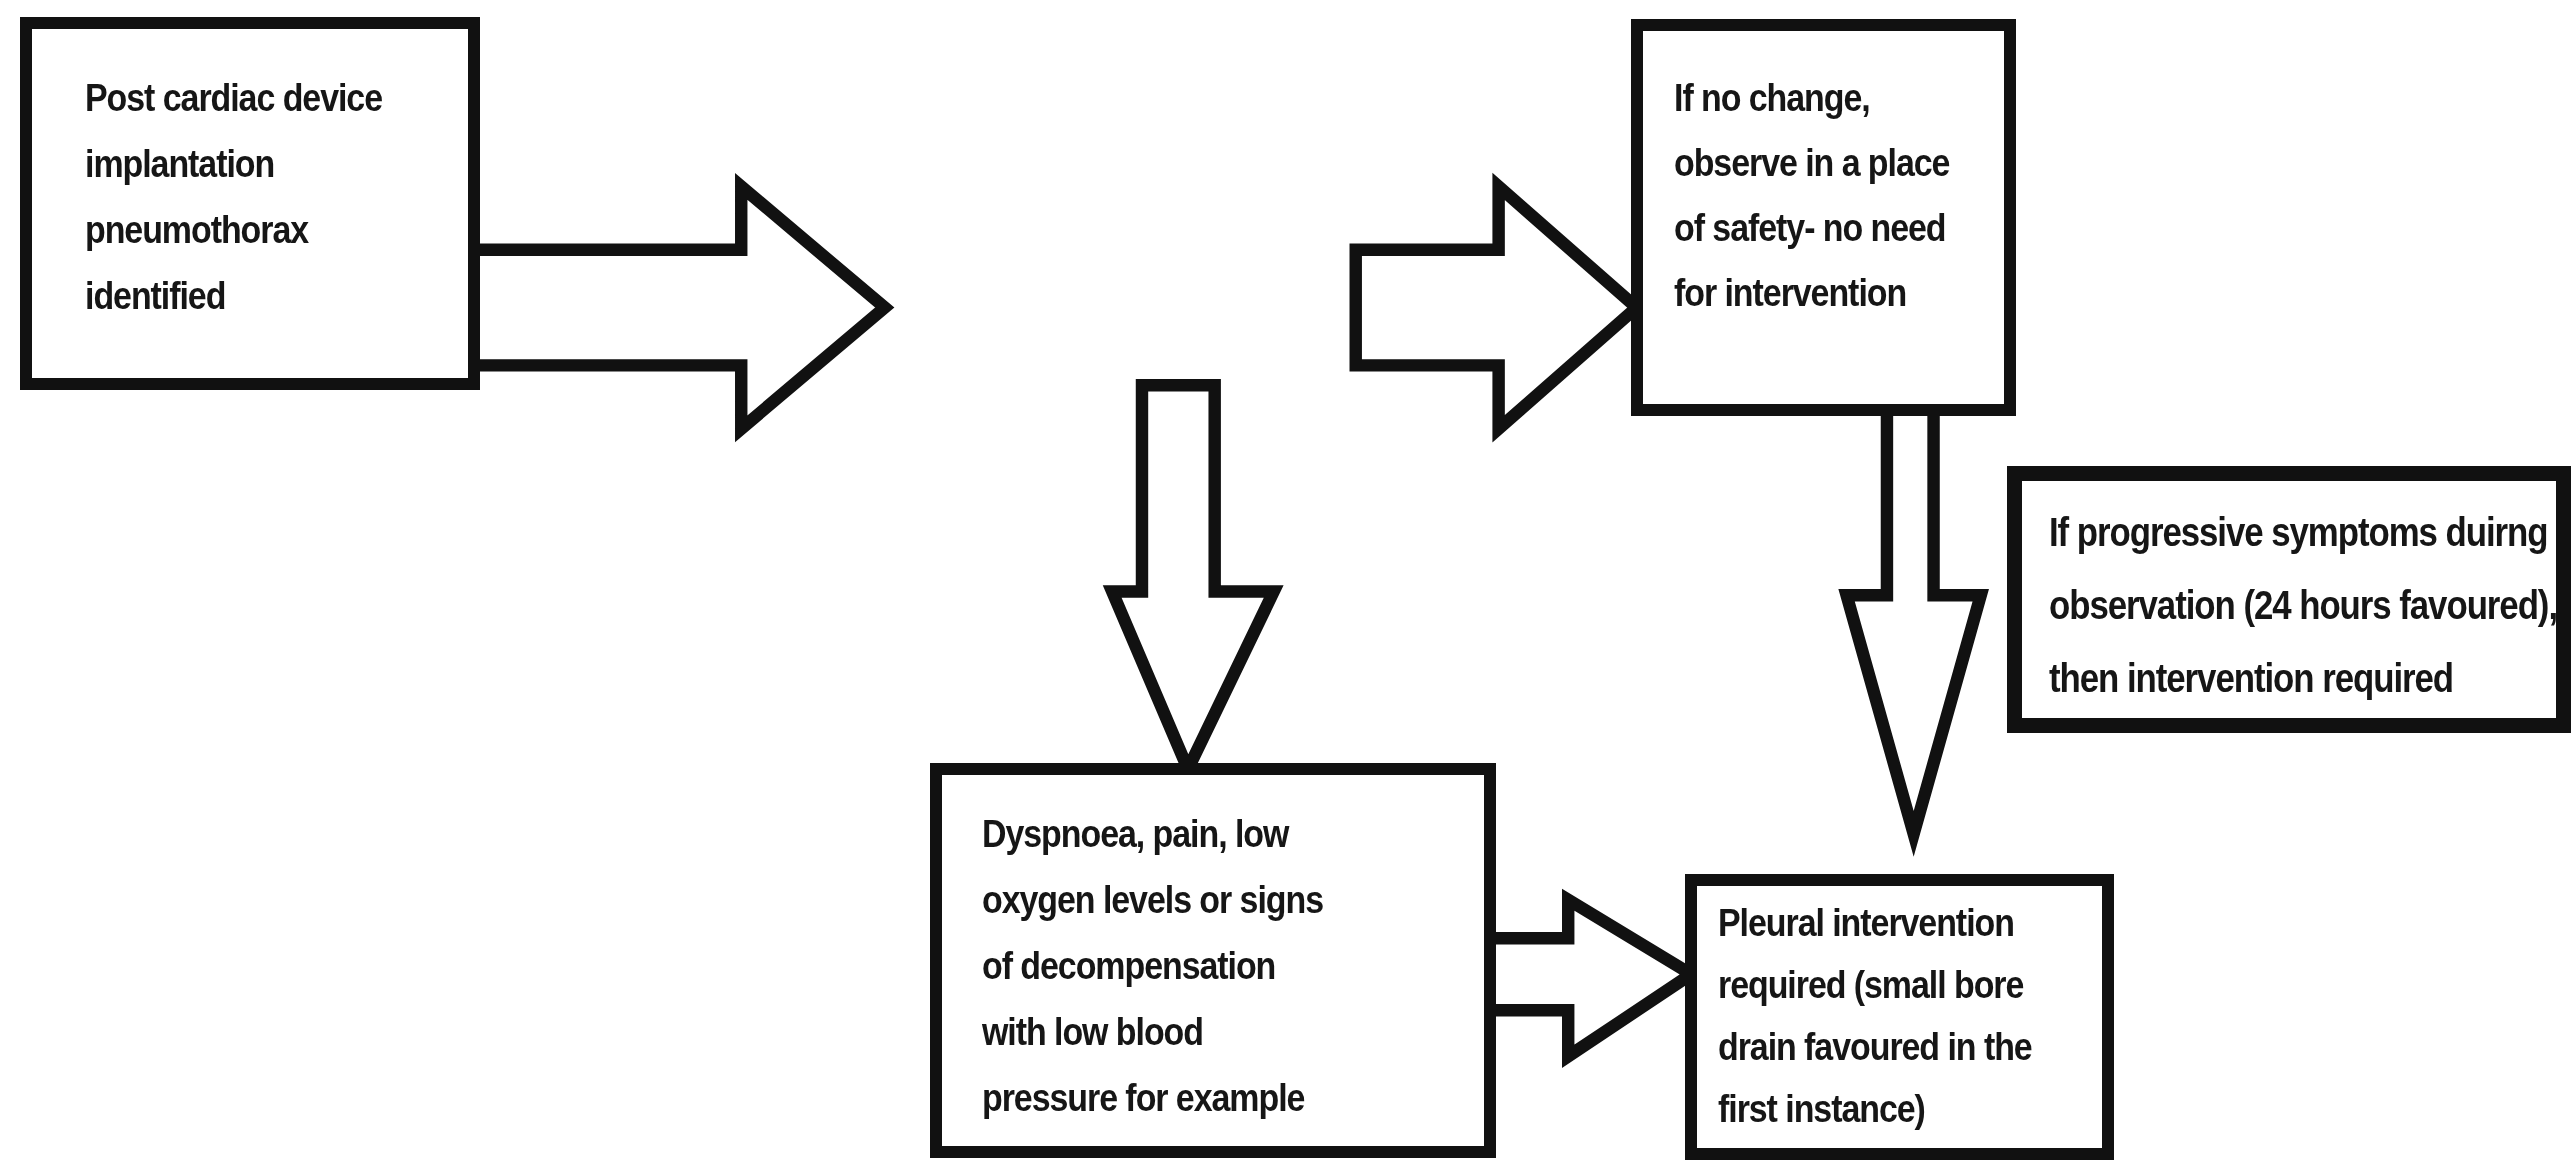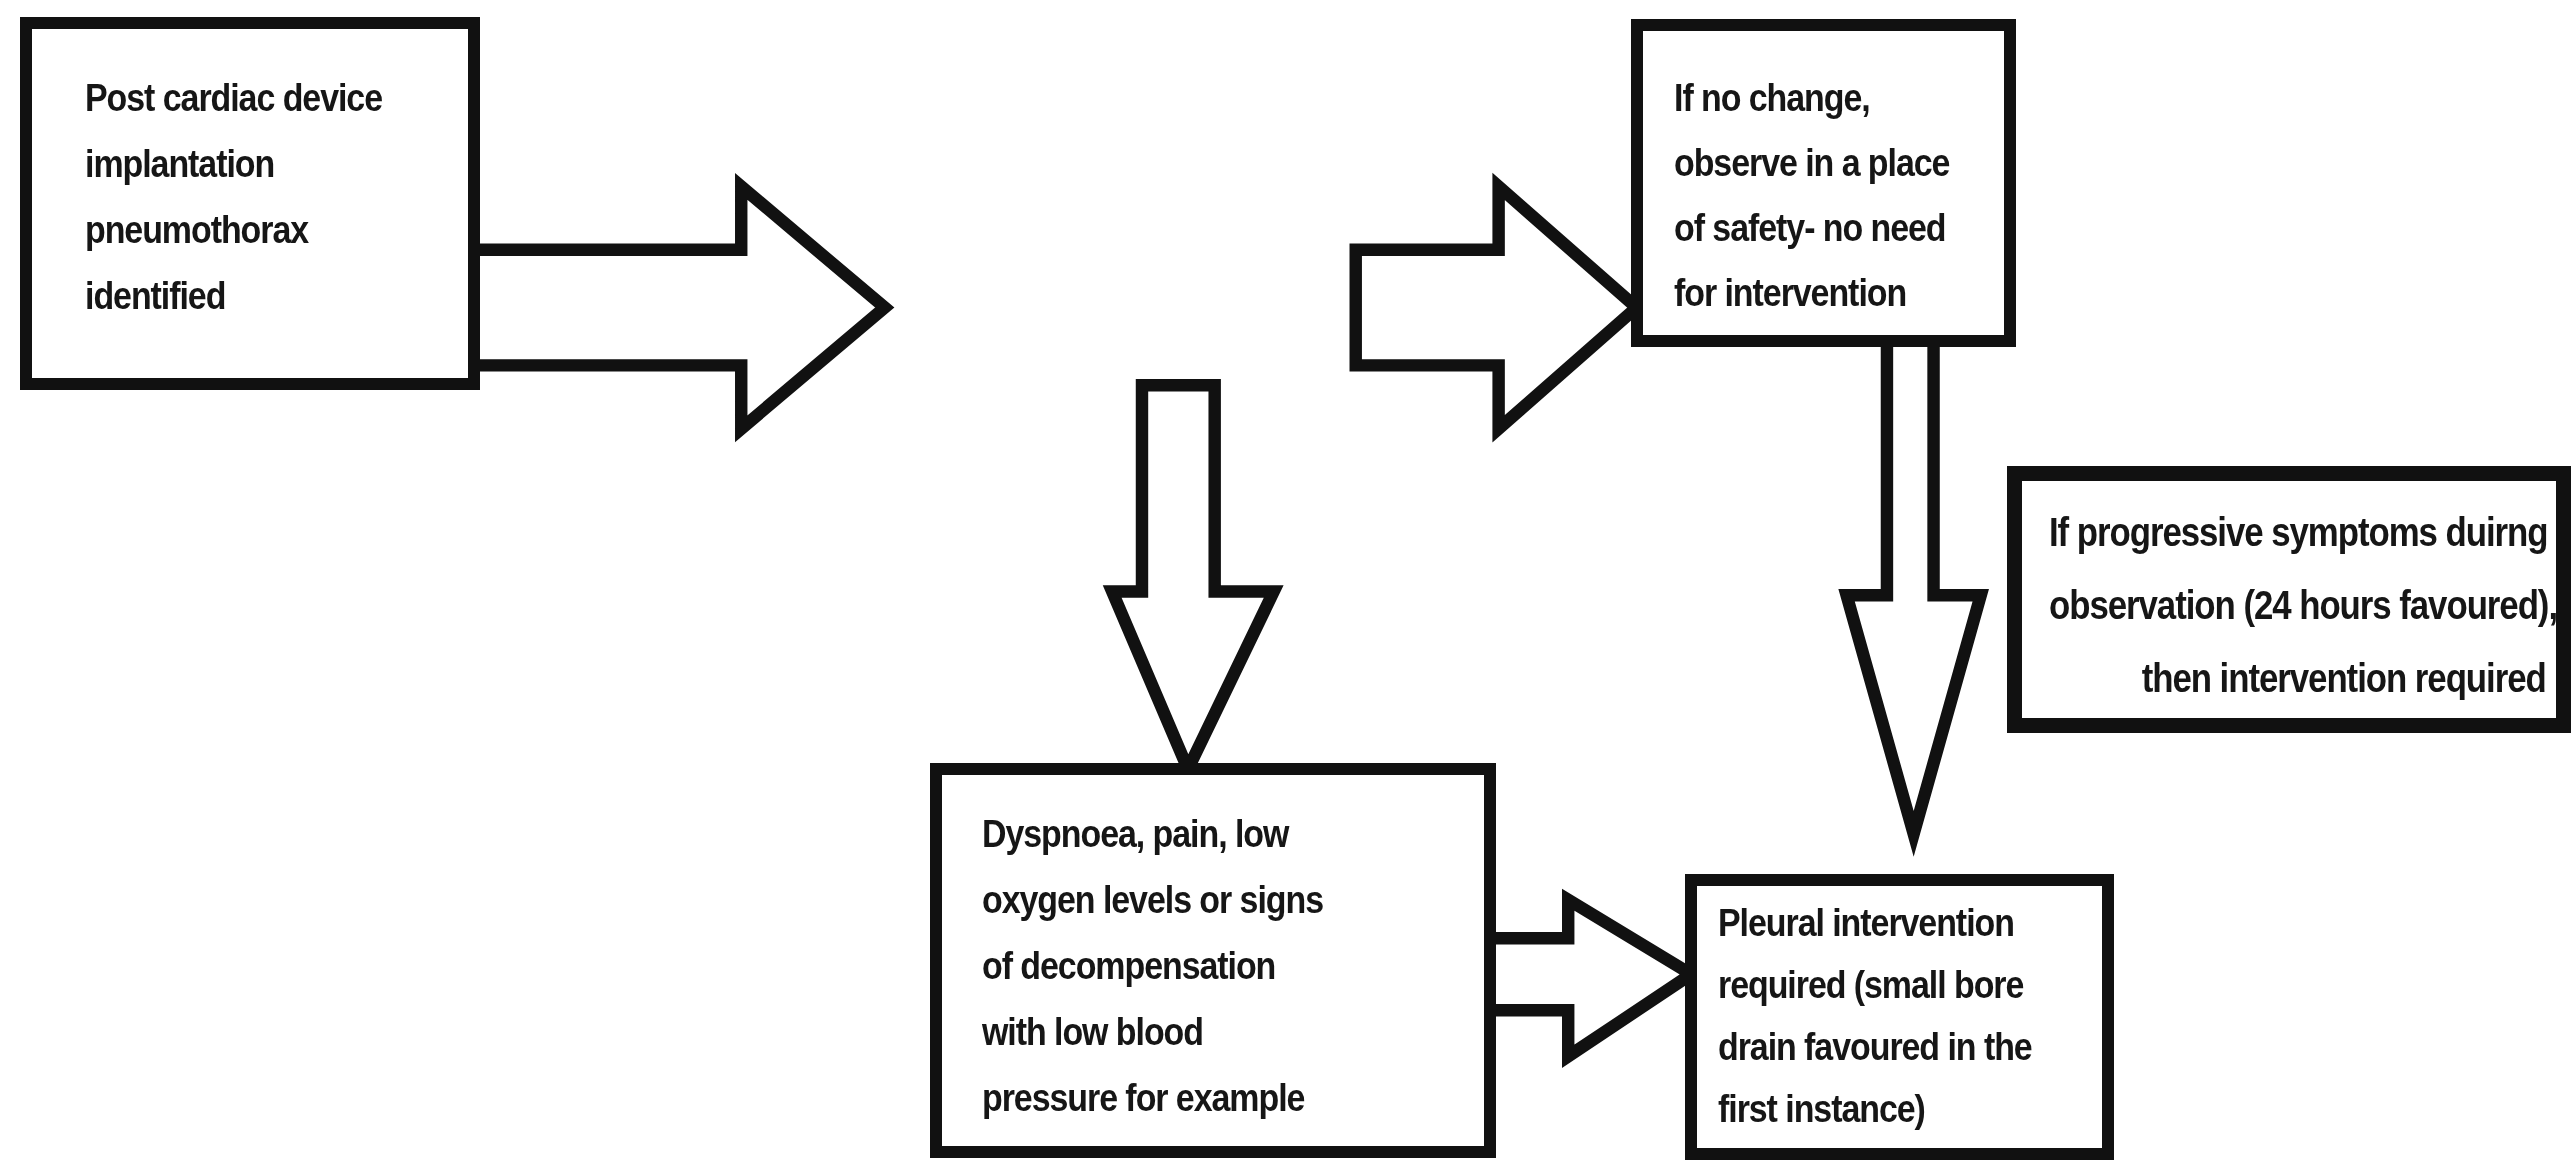--- a/index.html
+++ b/index.html
@@ -40,26 +40,26 @@
     line-height: 66px;
     letter-spacing: -1.2px;
     white-space: pre;
     transform: scaleX(0.87);
     transform-origin: 0 0;
     width: 114%;
   }
   
   .b1 { left: 20px;   top: 17.4px;   width: 460px; height: 373px; padding: 36px 10px 0 53px; }
   .b2 { left: 880px; top: 18.6px;   width: 482px; height: 373px; padding: 36px 6.2px 0 25px; }
-  .b3 { left: 1631px; top: 18.6px;   width: 385px; height: 328px; padding: 34px 6.2px 0 31px; }
+  .b3 { left: 1631px; top: 18.6px;   width: 385px; height: 397px; padding: 34px 6.2px 0 31px; }
   .b3 .txt { line-height: 65px; }
   .b4 { left: 930px; top: 763px; width: 566px; height: 395px; padding: 26px 6.2px 0 40px; }
   .b5 { left: 1685px; top: 874px; width: 429px; height: 286px; padding: 6.2px 6.2px 0 21px; }
   .b5 .txt { line-height: 62px; }
-  .b6 { left: 2007px; top: 466px;  width: 564px; height: 267px; padding: 15px 6.2px 0 27px; border-width: 15px; text-align: right; }
+  .b6 { left: 2007px; top: 466px;  width: 564px; height: 267px; padding: 15px 6.2px 0 27px; border-width: 15px; }
   .b6 .txt { font-size: 40px; line-height: 73px; }
 </style>
 </head>
 <body>
 
 <div class="canvas">
 
   <svg class="connector-layer" viewBox="0 0 4146 1891" xmlns="http://www.w3.org/2000/svg">
 
     <polygon points="762,402 1193,402 1193,300 1424,495 1193,690 1193,588 762,588"></polygon>

